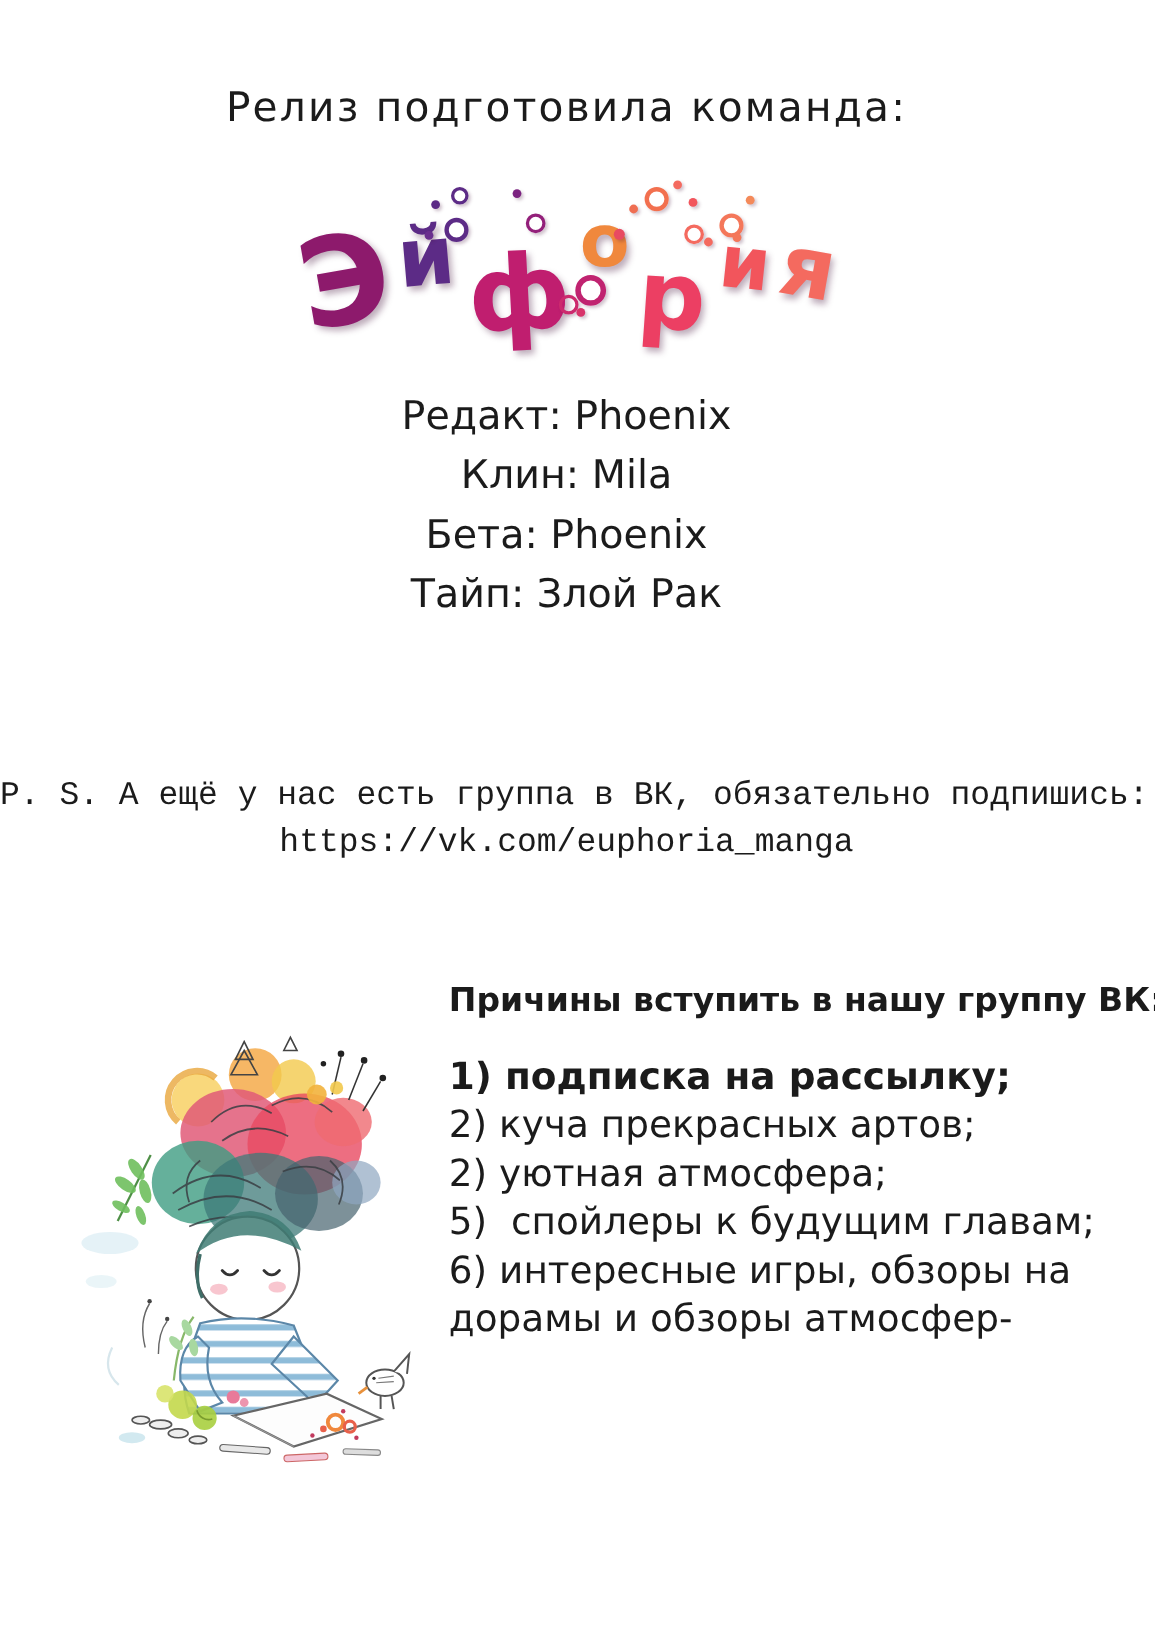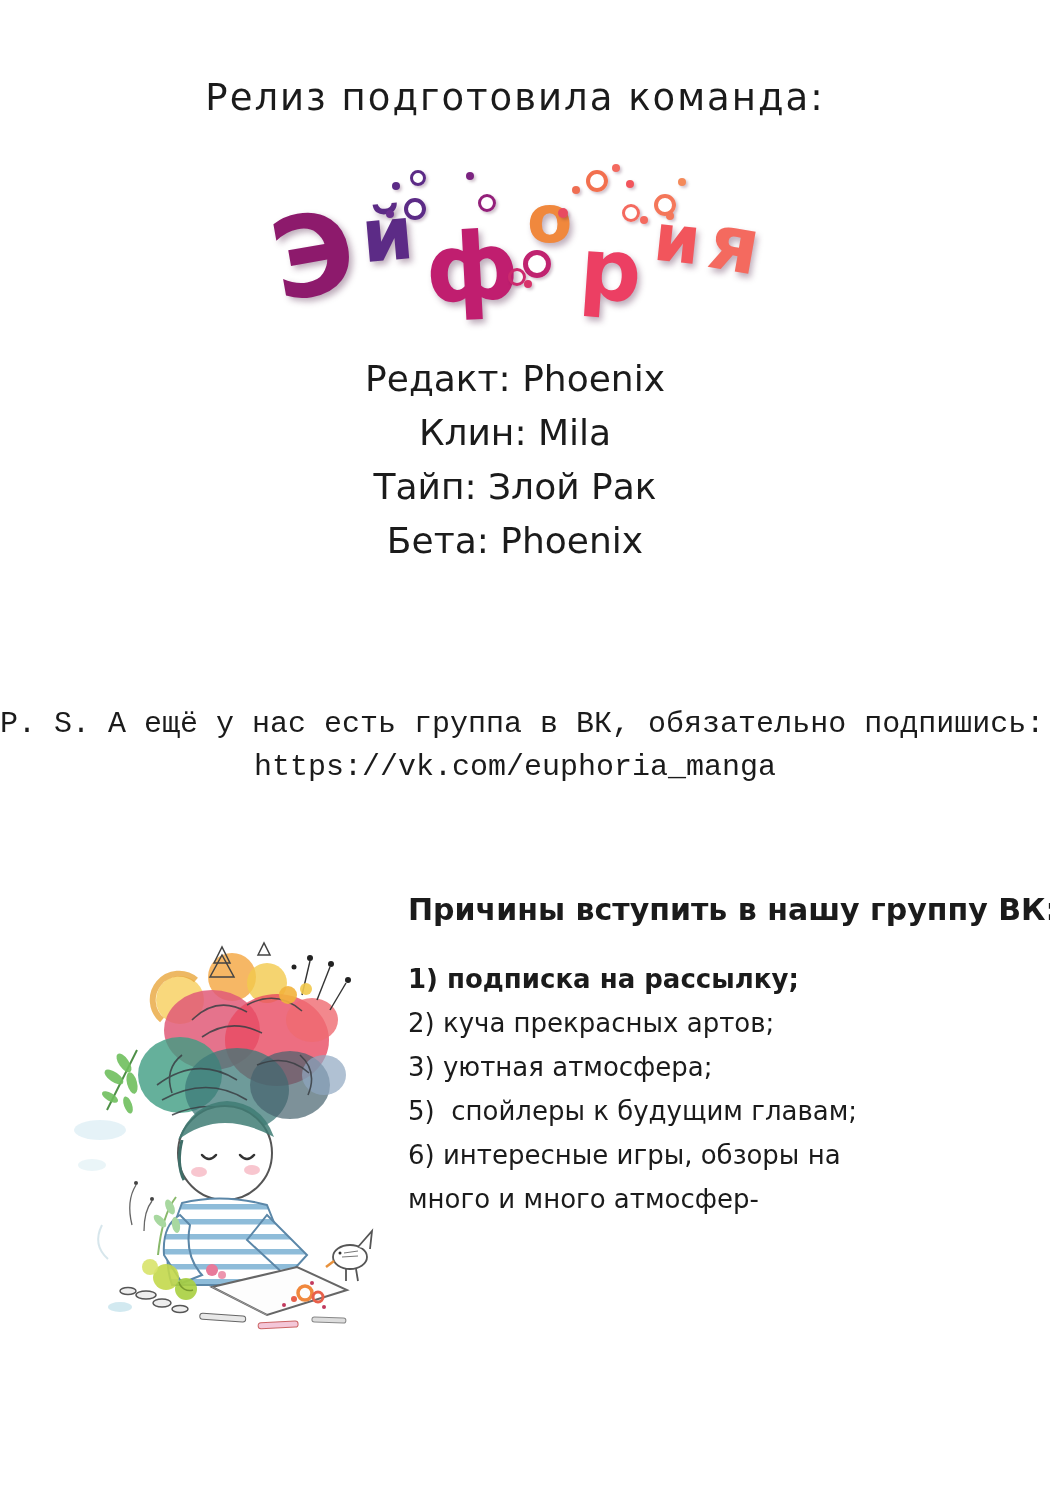--- a/index.html
+++ b/index.html
@@ -17,21 +17,21 @@
   .bubble.ring{background:transparent !important;}
 
   .credits{position:absolute;top:352px;left:0;width:100%;text-align:center;}
   .credit-line{font-size:36px;line-height:54px;white-space:pre-wrap;}
 
   .ps{position:absolute;top:703px;left:0;width:100%;text-align:center;
       font-size:30px;line-height:43px;white-space:nowrap;font-family:Liberation Mono, monospace;}
 
   .reasons{position:absolute;left:408px;top:888px;width:640px;}
   .reasons-heading{font-weight:bold;font-size:30px;line-height:43px;margin-bottom:26px;white-space:nowrap;}
-  .reason-item{font-size:26px;line-height:44px;white-space:pre-wrap;}
+  .reason-item{font-size:34px;line-height:44px;white-space:pre-wrap;}
   .reason-item.bold{font-weight:bold;}
 
   .illustration{position:absolute;left:62px;top:925px;width:330px;height:420px;}
 </style>
 </head>
 <body>
 
 <div class="page">
 
   <div class="title">Релиз подготовила команда:</div>
@@ -61,37 +61,37 @@
       <span class="bubble ring" style="left: 342px; top: 52px; height: 12px; width: 12px; border: 3px solid rgb(244, 106, 95);"></span>
       <span class="bubble" style="left: 360px; top: 64px; height: 8px; width: 8px; background: rgb(244, 106, 95);"></span>
       <span class="bubble ring" style="left: 374px; top: 42px; height: 14px; width: 14px; border: 4px solid rgb(244, 119, 90);"></span>
       <span class="bubble" style="left: 386px; top: 60px; height: 8px; width: 8px; background: rgb(244, 119, 90);"></span>
       <span class="bubble" style="left: 398px; top: 26px; height: 8px; width: 8px; background: rgb(244, 138, 90);"></span>
     </div>
 
   <div class="credits">
       <div class="credit-line">Редакт: Phoenix</div>
       <div class="credit-line">Клин: Mila</div>
+      <div class="credit-line">Бета: Phoenix</div>
       <div class="credit-line">Тайп: Злой Рак</div>
-      <div class="credit-line">Бета: Phoenix</div>
     </div>
 
   <div class="ps">
     <div>P. S. А ещё у нас есть группа в ВК, обязательно подпишись:</div>
     <div>https://vk.com/euphoria_manga</div>
   </div>
 
   <div class="reasons">
     <div class="reasons-heading">Причины вступить в нашу группу ВК:</div>
     <div>
         <div class="reason-item bold"><div>1) подписка на рассылку;</div></div>
         <div class="reason-item"><div>2) куча прекрасных артов;</div></div>
-        <div class="reason-item"><div>3) уютная атмосфера;</div></div>
+        <div class="reason-item"><div>2) уютная атмосфера;</div></div>
         <div class="reason-item"><div>5)  спойлеры к будущим главам;</div></div>
-        <div class="reason-item"><div>6) интересные игры, обзоры на</div><div>много и много атмосфер-</div></div>
+        <div class="reason-item"><div>6) интересные игры, обзоры на</div><div>дорамы и обзоры атмосфер-</div></div>
       </div>
   </div>
 
   <div class="illustration" aria-label="girl with colorful watercolor flower hair writing on paper, small bird beside her">
     <svg viewBox="0 0 330 420" width="330" height="420">
       <defs>
         <pattern id="stripes" width="12" height="15" patternUnits="userSpaceOnUse">
           <rect width="12" height="15" fill="#ffffff"></rect>
           <rect y="9" width="12" height="5.5" fill="#8ebcd9"></rect>
         </pattern>

